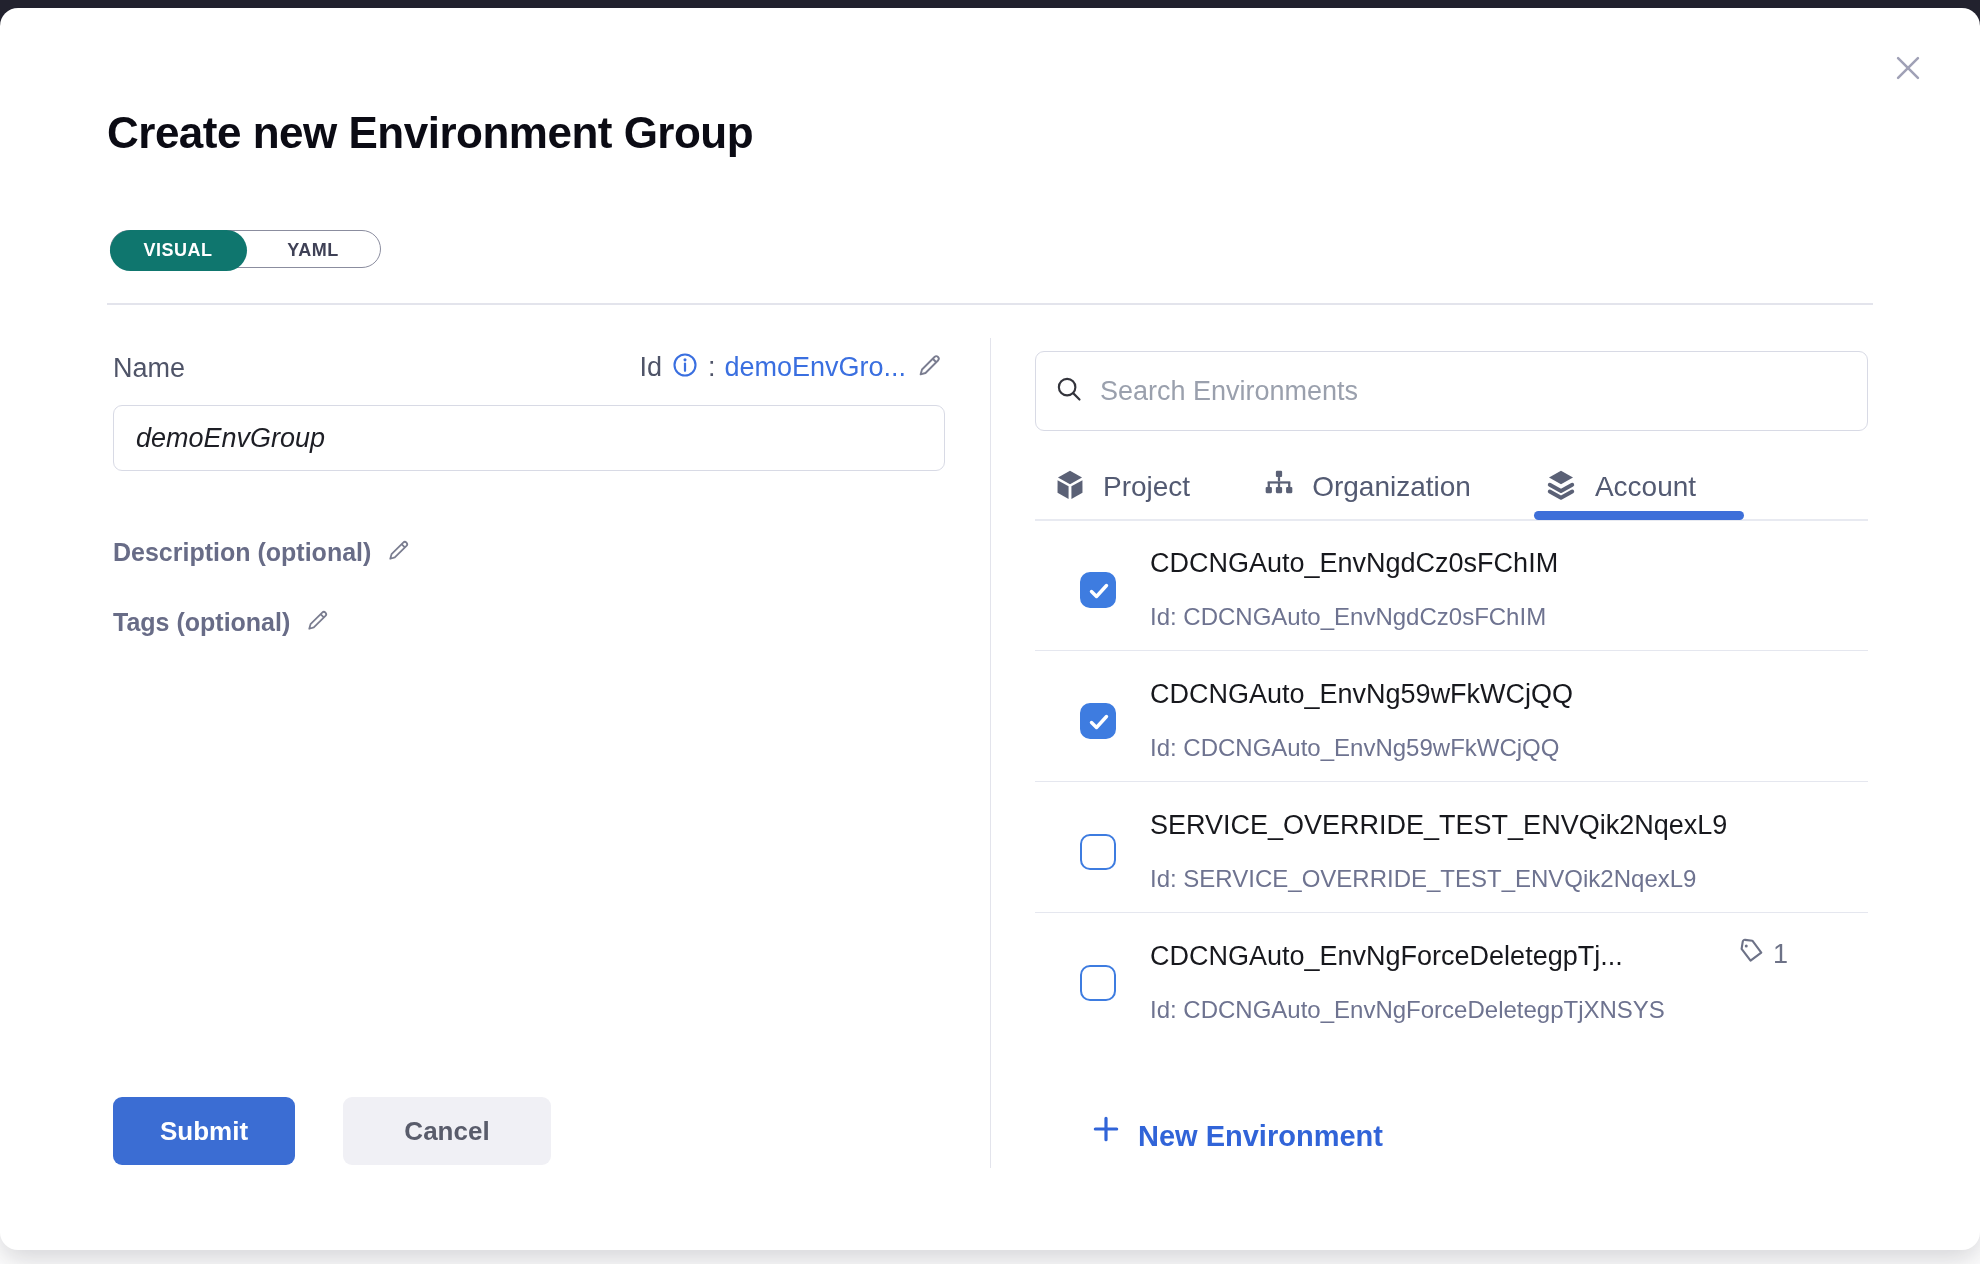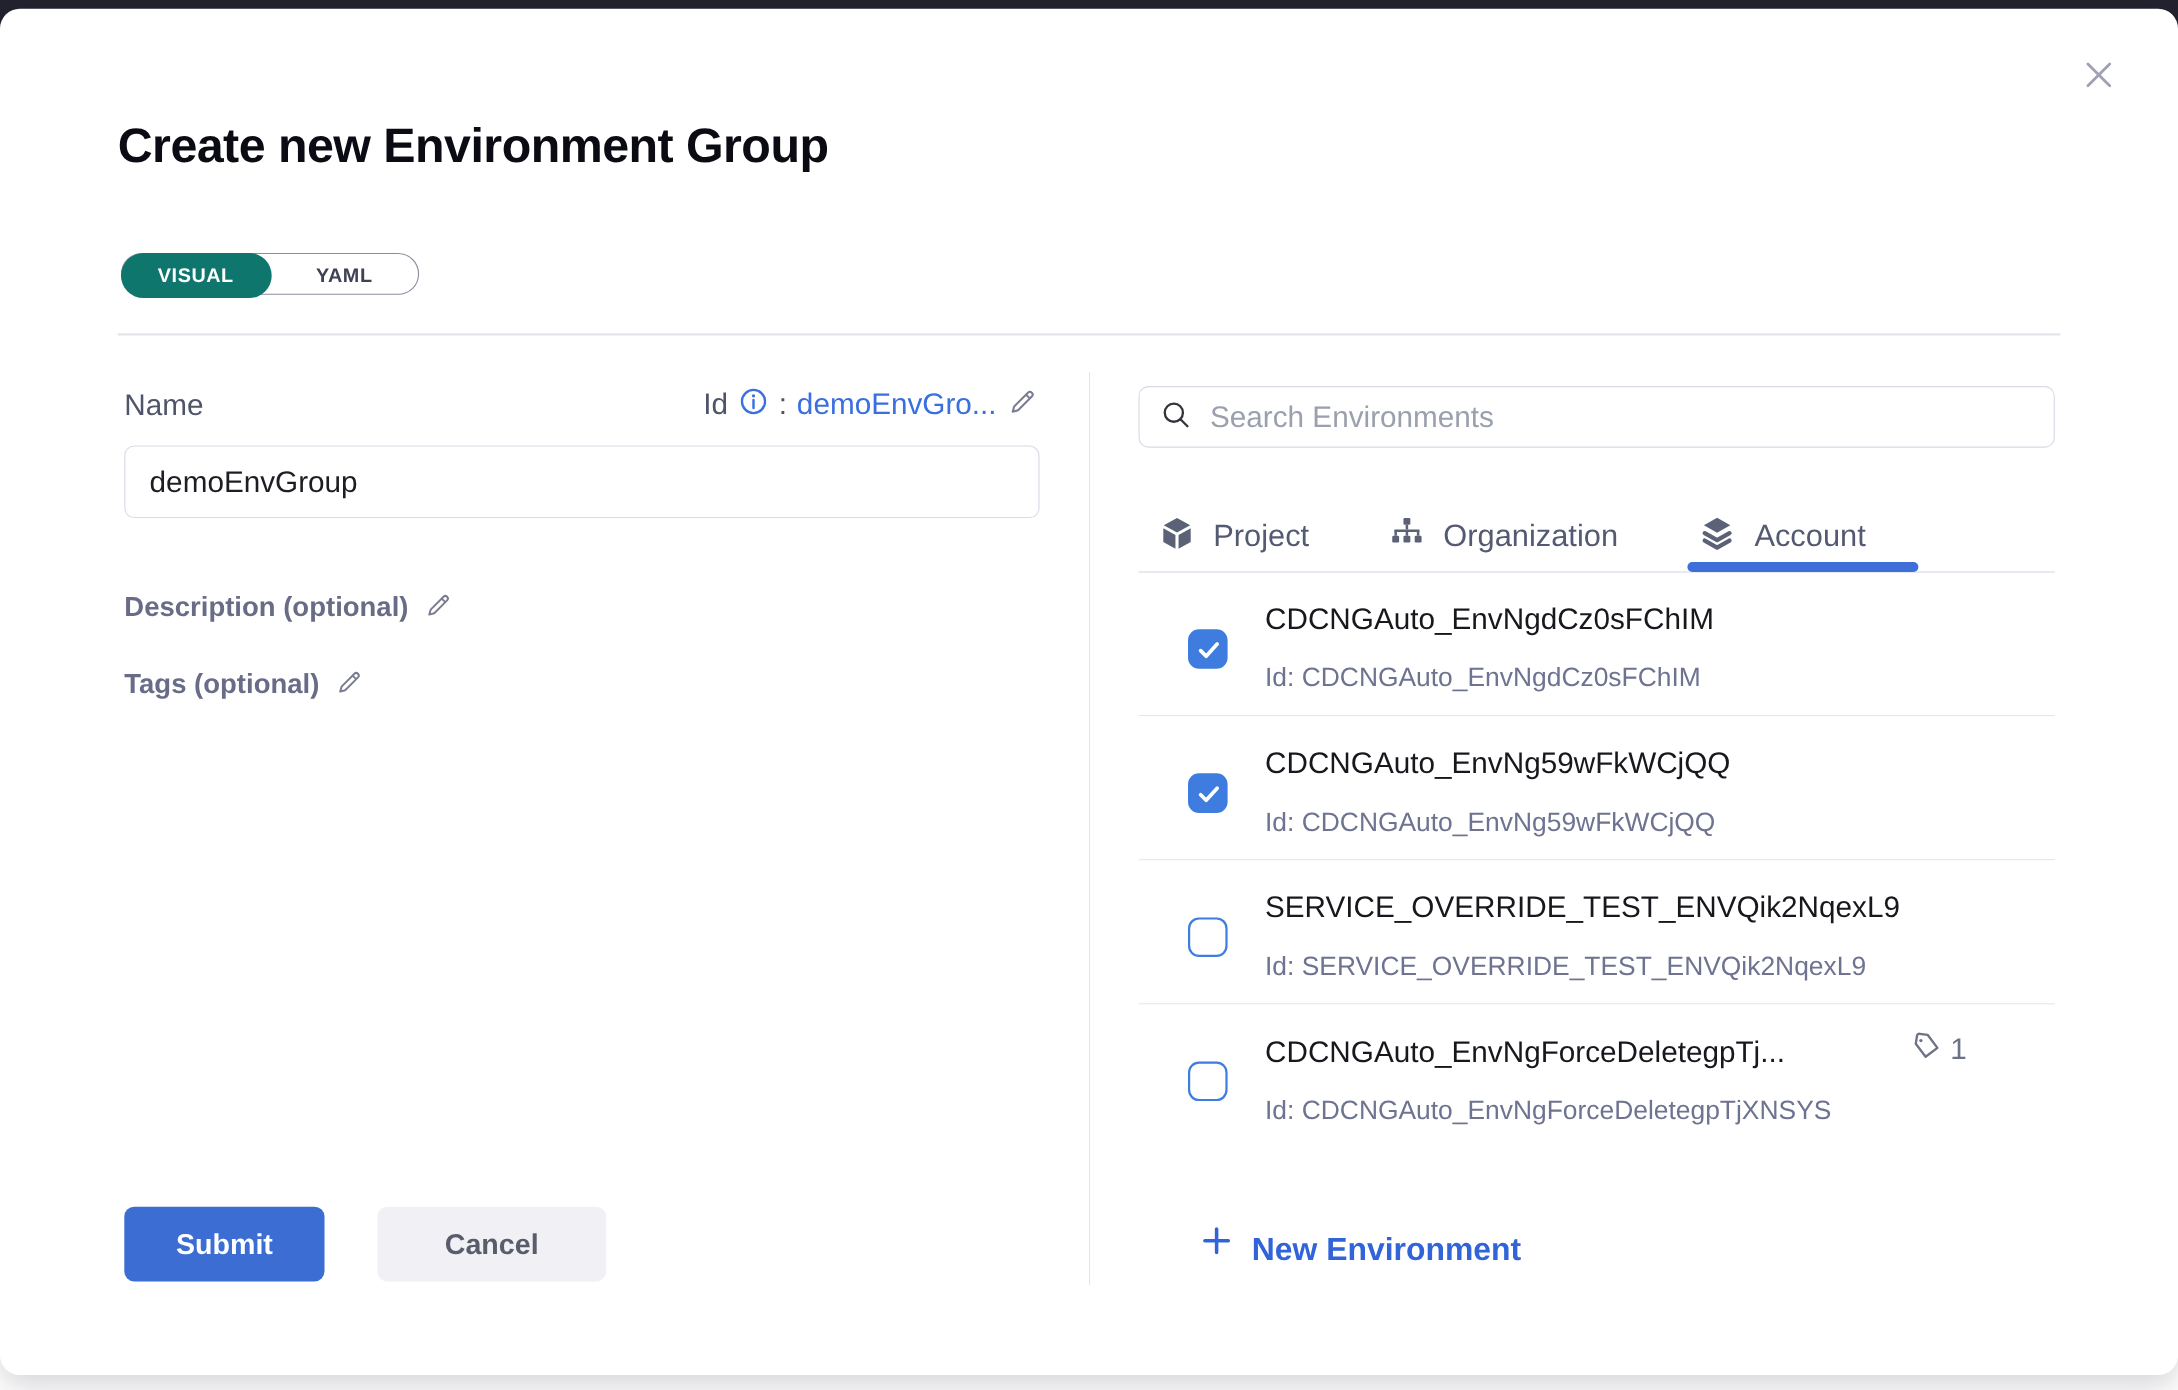--- a/index.html
+++ b/index.html
@@ -20,32 +20,32 @@
   .toggle-yaml { position:absolute; right:0; top:0; height:38px; width:134px; color:#3f4156; font-size:18px; font-weight:bold; display:flex; align-items:center; justify-content:center; letter-spacing:.5px; cursor:pointer; }
   .top-divider { position:absolute; left:107px; top:295px; width:1766px; height:2px; background:#e3e4ec; }
   .v-divider { position:absolute; left:990px; top:330px; width:1px; height:830px; background:#e3e4ec; }
 
   
   .name-label { position:absolute; left:113px; top:345px; font-size:27px; color:#4f5468; }
   .id-row { position:absolute; left:560px; top:342px; width:385px; display:flex; align-items:center; justify-content:flex-end; gap:9px; }
   .id-label { font-size:27px; color:#4f5468; }
   .id-colon { font-size:27px; color:#4f5468; }
   .id-value { font-size:27px; color:#3a6fe0; cursor:pointer; }
-  .name-input { position:absolute; left:113px; top:397px; width:832px; height:66px; border:1.5px solid #d8dae5; border-radius:9px; font-size:27px; color:#1d1e25; padding:0 22px; font-family:"Liberation Sans", sans-serif; outline:none; background:#fff; }
+  .name-input { position:absolute; left:113px; top:397px; width:832px; height:66px; border:1.5px solid #d8dae5; border-radius:9px; font-size:27px; color:#1d1e25; padding:0 22px; font-family:"Liberation Sans", sans-serif; outline:none; background:#fff;font-style:italic; }
   .opt-row { position:absolute; left:113px; display:flex; align-items:center; gap:14px; }
   .opt-row.desc { top:528px; }
   .opt-row.tags { top:598px; }
   .opt-label { font-size:25px; font-weight:bold; color:#686c87; }
   .btn-row { position:absolute; left:113px; top:1089px; display:flex; gap:48px; }
   .btn { height:68px; border:none; border-radius:9px; font-size:26px; font-weight:bold; font-family:"Liberation Sans", sans-serif; cursor:pointer; }
   .btn-submit { width:182px; background:#3b6dd3; color:#ffffff; }
   .btn-cancel { width:208px; background:#f0f0f5; color:#595c6b; }
 
   
-  .search-box { position:absolute; left:1035px; top:343px; width:833px; height:56px; border:1.5px solid #d8dae5; border-radius:9px; background:#fff; display:flex; align-items:center; padding:0 18px; gap:16px; }
+  .search-box { position:absolute; left:1035px; top:343px; width:833px; height:80px; border:1.5px solid #d8dae5; border-radius:9px; background:#fff; display:flex; align-items:center; padding:0 18px; gap:16px; }
   .search-input { border:none; outline:none; flex:1; font-size:27px; font-family:"Liberation Sans", sans-serif; color:#1d1e25; background:transparent; }
   .search-input::placeholder { color:#9aa0ad; }
   .tabs { position:absolute; left:1035px; top:446px; width:833px; height:66px; display:flex; align-items:center; gap:72px; padding-left:18px; }
   .tab { display:flex; align-items:center; gap:16px; cursor:pointer; }
   .tab-label { font-size:28px; color:#535a72; }
   .tabs-divider { position:absolute; left:1035px; top:511px; width:833px; height:1.5px; background:#e8eaf1; }
   .tab-underline { position:absolute; left:1534px; top:503px; width:210px; height:9px; border-radius:5px; background:#3e6fd9; }
 
   .env-list { position:absolute; left:1035px; top:512px; width:833px; height:541px; overflow:hidden; }
   .env-item { position:absolute; left:0; width:833px; height:131px; }

